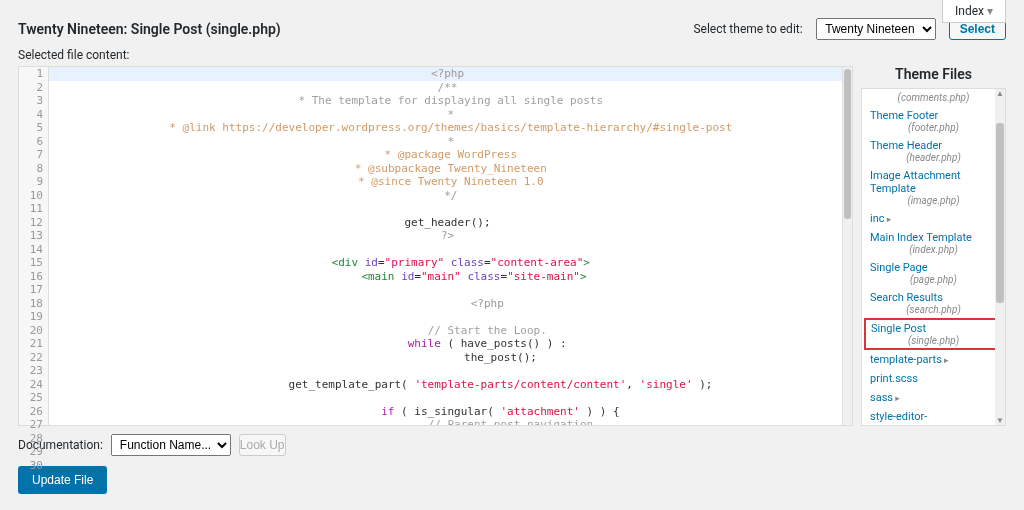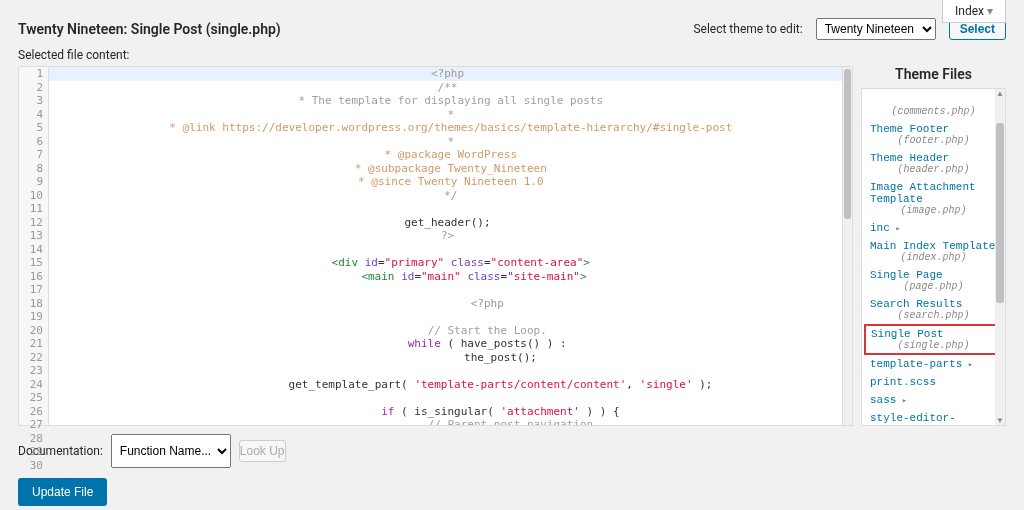--- a/index.html
+++ b/index.html
@@ -22,21 +22,21 @@
   padding: 4px 12px;
   font-size: 12px;
   cursor: pointer;
 }
 .help-tab::after { content: " ▾"; color: #888; }
 .wrap { padding: 18px 18px 10px 18px; }
 h1 { font-size: 22px; font-weight: 400; margin-bottom: 16px; }
 .subhead-row { display:flex; justify-content: space-between; align-items: center; margin-bottom: 8px;}
 h2.subtitle { font-size: 14px; font-weight: 600; }
 .theme-selector { display:flex; align-items:center; gap:13px; font-size:12px; }
-.theme-selector select { font-size:12px; padding:2px 4px; }
+.theme-selector select { font-size:12px; padding:2px 4px;text-align:right; }
 .select-btn {
   background:#f7f7f7; border:1px solid #0073aa; color:#0073aa;
   padding:3px 10px; font-size:12px; cursor:pointer; border-radius:3px;font-weight:bold;
 }
 .selected-label { font-size: 12px; margin-bottom: 4px; }
 .editor-row { display:flex; gap:8px; }
 .editor-pane { flex:1; position:relative; height:360px; border:1px solid #ddd; background:#fff; }
 .gutter { position:absolute; top:0; left:0; bottom:0; width:30px; background:#f7f7f7; border-right:1px solid #ddd; }
 .gutter .ln { height:13.5px; line-height:13.5px; text-align:right; padding-right:5px; font-size:11px; color:#999; font-family:Consolas,Menlo,monospace;}
 .code { position:absolute; left:30px; right:10px; top:0; bottom:0; overflow:hidden; font-family:Consolas,Menlo,monospace; font-size:11px; line-height:13.5px; white-space:pre;}
@@ -45,34 +45,34 @@
 .scroll-v { position:absolute; top:0; right:0; bottom:0; width:10px; background:#f0f0f0; border-left:1px solid #ddd;}
 .scroll-v .thumb { position:absolute; left:1px; right:1px; top:2px; height:150px; background:#c0c0c0; border-radius:3px; }
 
 .t-meta{color:#999;} .t-com{color:#a0a0a0;} .t-doc{color:#d19a66;} .t-key{color:#a626a4;}
 .t-str{color:#d14;} .t-tag{color:#22863a;} .t-attr{color:#6f42c1;}
 .t-fn{color:#333;} .t-op{color:#333;}
 
 .sidebar { width:145px; }
 .sidebar h3 { font-size:14px; font-weight:600; text-align:center; margin-bottom:6px;}
 .file-list { border:1px solid #ddd; background:#fff; height:338px; overflow:hidden; position:relative;}
-.file-list .inner { padding:14px 2px;font-family:Liberation Mono, monospace; }
+.file-list .inner { padding:0 2px; }
 .file-list .item { padding:3px 6px 3px 6px; cursor:pointer; }
 .file-list .item .title { font-size:11px; color:#0073aa; }
 .file-list .item .fname { font-size:10px; color:#888; font-style:italic; text-align:center; }
 .file-list .item.plain .title { color:#0073aa; }
 .file-list .item.folder .title::after { content:" ▸"; color:#888; font-size:9px;}
 .file-list .item.selected { border:2px solid #d63638; padding:2px 5px;}
 .file-list .scroll { position:absolute; top:0; right:0; bottom:0; width:10px; background:#f0f0f0;}
 .file-list .scroll .sthumb{ position:absolute; left:1px; right:1px; top:34px; height:180px; background:#c0c0c0; border-radius:3px;}
 .file-list .scroll .arrow{ position:absolute; left:0; right:0; text-align:center; font-size:8px; color:#888;}
 .file-list .scroll .arrow.up{top:0;} .file-list .scroll .arrow.dn{bottom:0;}
 
 .doc-row { margin-top:8px; display:flex; align-items:center; gap:8px; font-size:12px;}
-.doc-row select{ font-size:12px; padding:8px 4px; width:120px;}
+.doc-row select{ font-size:12px; padding:2px 4px; width:120px;}
 .lookup-btn { background:#f7f7f7; border:1px solid #ccc; color:#aaa; padding:3px 0; font-size:12px; border-radius:3px; cursor:pointer;}
 .update-btn { margin-top:10px; background:#0073aa; color:#fff; border:none; padding:7px 14px; font-size:12px; border-radius:3px; cursor:pointer;}
 </style>
 </head>
 <body>
 
 <div class="help-tab">Index</div>
 
 <div class="wrap">
 

